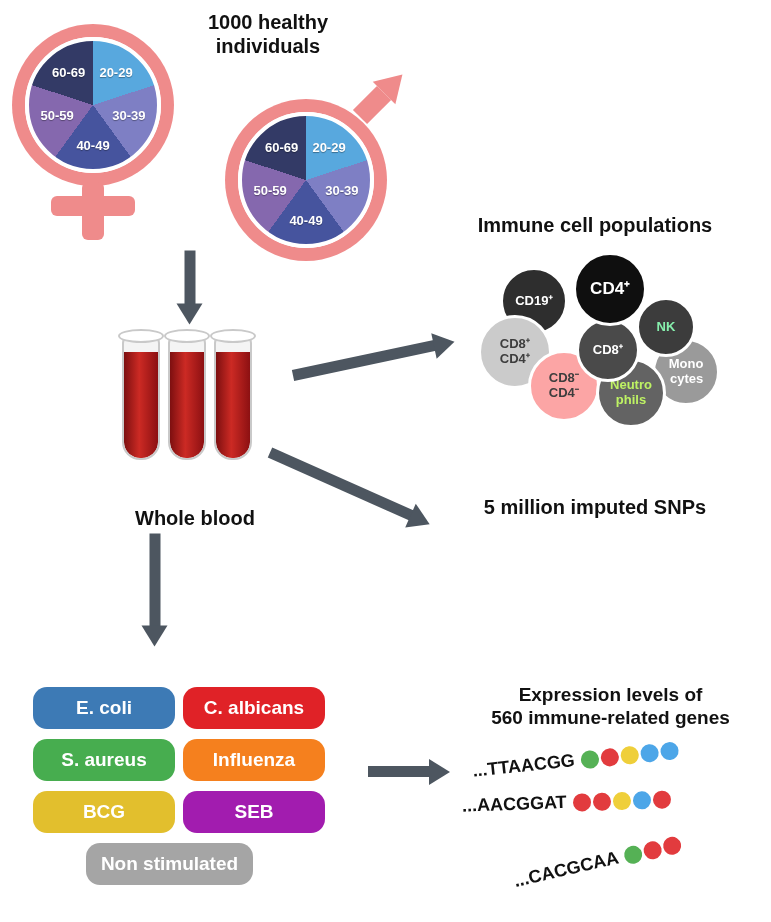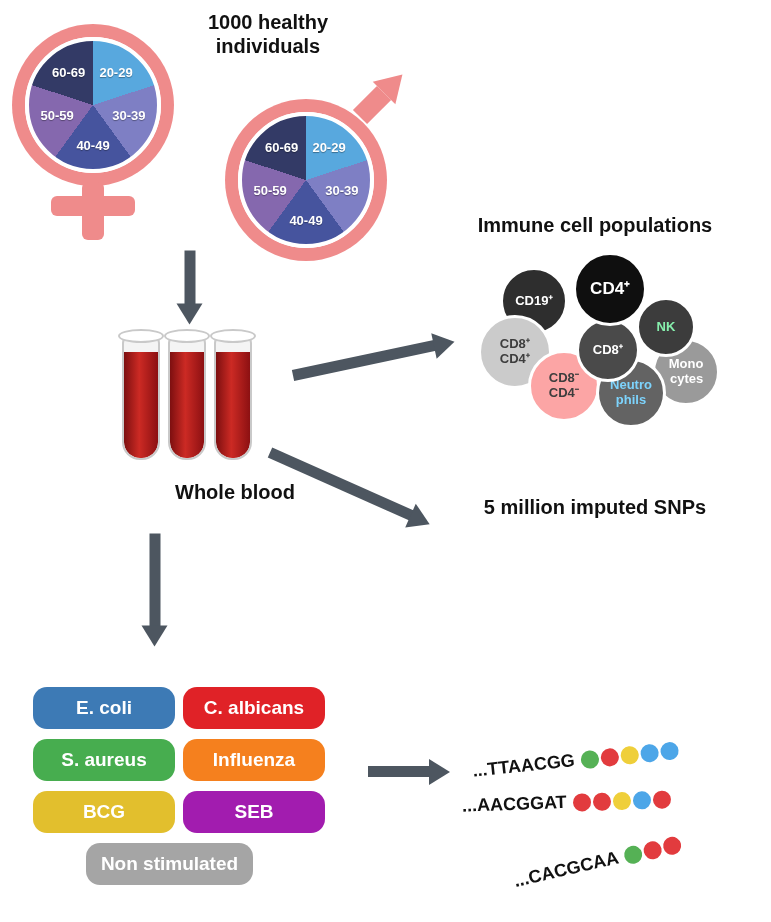--- a/index.html
+++ b/index.html
@@ -6,21 +6,21 @@
   #canvas {
     position:relative; width:771px; height:922px; background:#fff; overflow:hidden;
     font-family:"Liberation Sans", sans-serif; color:#111;
   }
   
   .big-title { position:absolute; font-weight:bold; font-size:20px; text-align:center; white-space:pre-line; line-height:1.2; color:#111; }
   #main-title   { left:168px; top:10px;  width:200px; }
   #immune-title { left:430px; top:213px; width:330px; }
   #snp-title    { left:430px; top:495px; width:330px; }
   #expr-title   { left:450px; top:684px; width:321px; font-size:19px; }
-  #blood-label  { left:95px;  top:480px; width:200px;text-align:right; }
+  #blood-label  { left:95px;  top:506px; width:200px; }
 
   
   .pie {
     position:absolute; width:128px; height:128px; border-radius:50%;
     border:4px solid #fff; box-shadow:0 0 0 13px #ef8b8b;
   }
   #female-pie { left:25px;  top:37px; }
   #male-pie   { left:238px; top:112px; }
   .plabel {
     position:absolute; transform:translate(-50%,-50%);
@@ -179,21 +179,21 @@
 
   <div id="immune-title" class="big-title">Immune cell populations</div>
   <div class="cell c0" style="background: rgb(46, 46, 46); color: rgb(255, 255, 255);"><span>CD19⁺</span></div>
   <div class="cell c4" style="background: rgb(203, 203, 203); color: rgb(61, 61, 61);"><span>CD8⁺
 CD4⁺</span></div>
   <div class="cell c5" style="background: rgb(154, 154, 154); color: rgb(255, 255, 255); text-align: right;"><span>Mono
 cytes</span></div>
   <div class="cell c2" style="background: rgb(60, 60, 60); color: #86efac;"><span>NK</span></div>
   <div class="cell c7" style="background: #fca5a5; color: rgb(61, 61, 61);"><span>CD8⁻
 CD4⁻</span></div>
-  <div class="cell c6" style="background: rgb(99, 99, 99); color: #7dd3fc;"><span>Neutro
+  <div class="cell c6" style="background: rgb(99, 99, 99); color: #bef264;"><span>Neutro
 phils</span></div>
   <div class="cell c3" style="background: rgb(74, 74, 74); color: rgb(255, 255, 255);"><span>CD8⁺</span></div>
   <div class="cell c1" style="background: rgb(15, 15, 15); color: rgb(255, 255, 255);"><span>CD4⁺</span></div>
 
   <div id="snp-title" class="big-title">5 million imputed SNPs</div>
 
   <div class="pill p0" style="background: rgb(61, 122, 181);">
       <span>E. coli</span>
     </div>
   <div class="pill p1" style="background: rgb(224, 34, 39);">
@@ -208,20 +208,22 @@
   <div class="pill p4" style="background: rgb(226, 191, 45);">
       <span>BCG</span>
     </div>
   <div class="pill p5" style="background: #a21caf;">
       <span>SEB</span>
     </div>
   <div class="pill p6" style="background: rgb(165, 165, 165);">
       <span>Non stimulated</span>
     </div>
 
+  <div id="expr-title" class="big-title">Expression levels of
+560 immune-related genes</div>
   <div id="eseq0" class="expr-seq">
     <span>...TTAACGG</span>
     <span class="expr-beads">
         <span class="bead" style="background: rgb(85, 177, 85);"></span>
         <span class="bead" style="background: rgb(226, 59, 62);"></span>
         <span class="bead" style="background: rgb(239, 207, 58);"></span>
         <span class="bead" style="background: rgb(77, 166, 232);"></span>
         <span class="bead" style="background: rgb(77, 166, 232);"></span>
       </span>
   </div>

